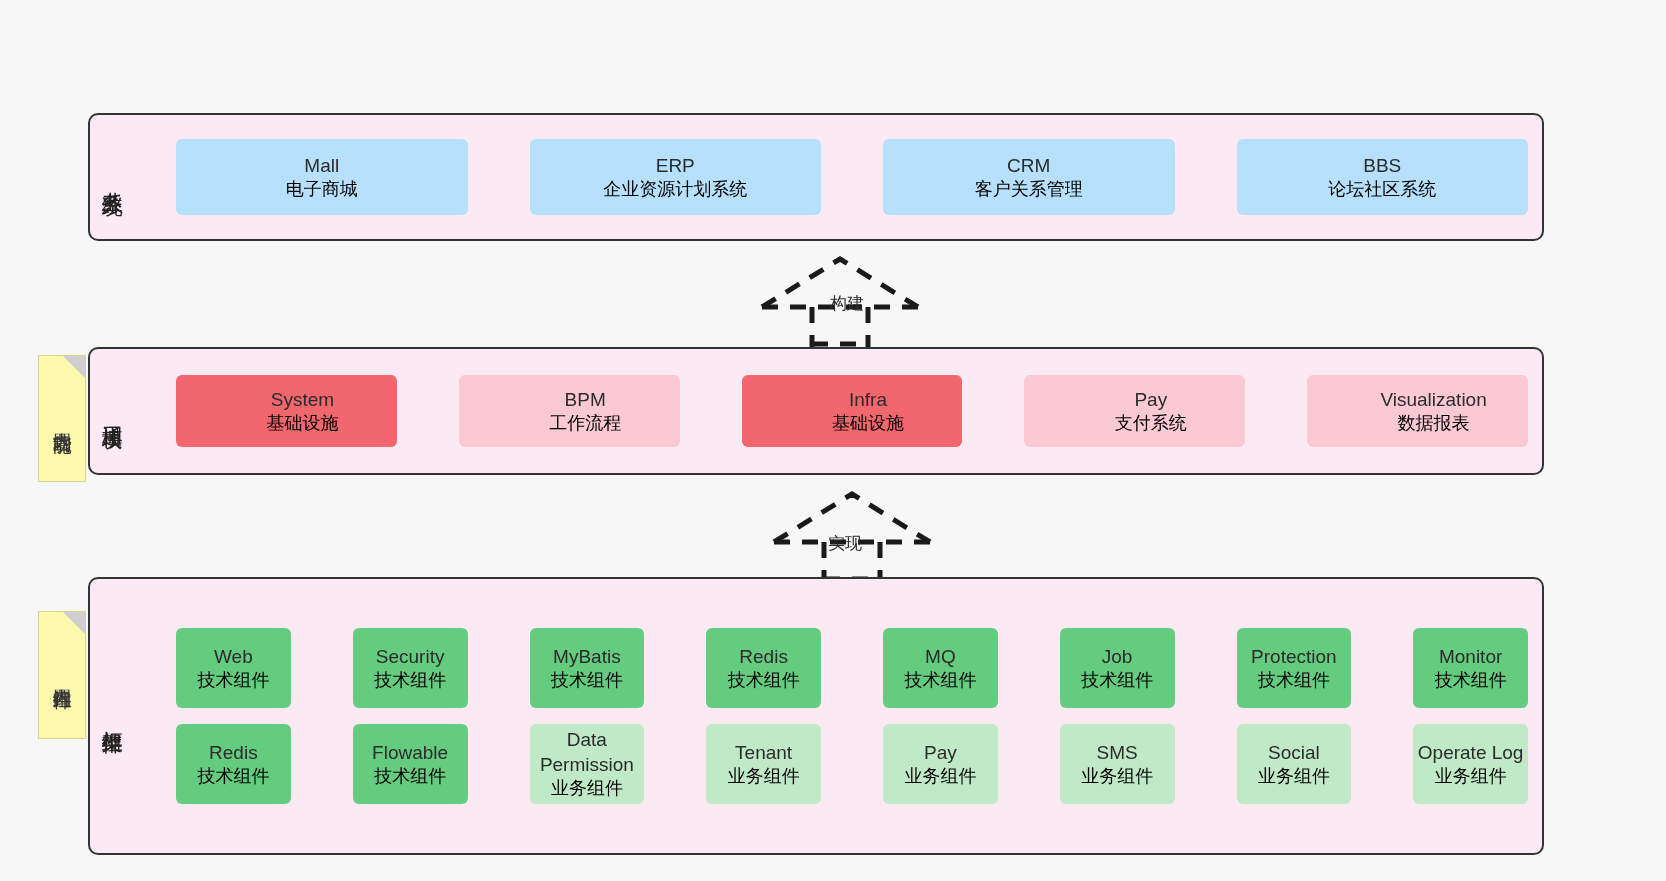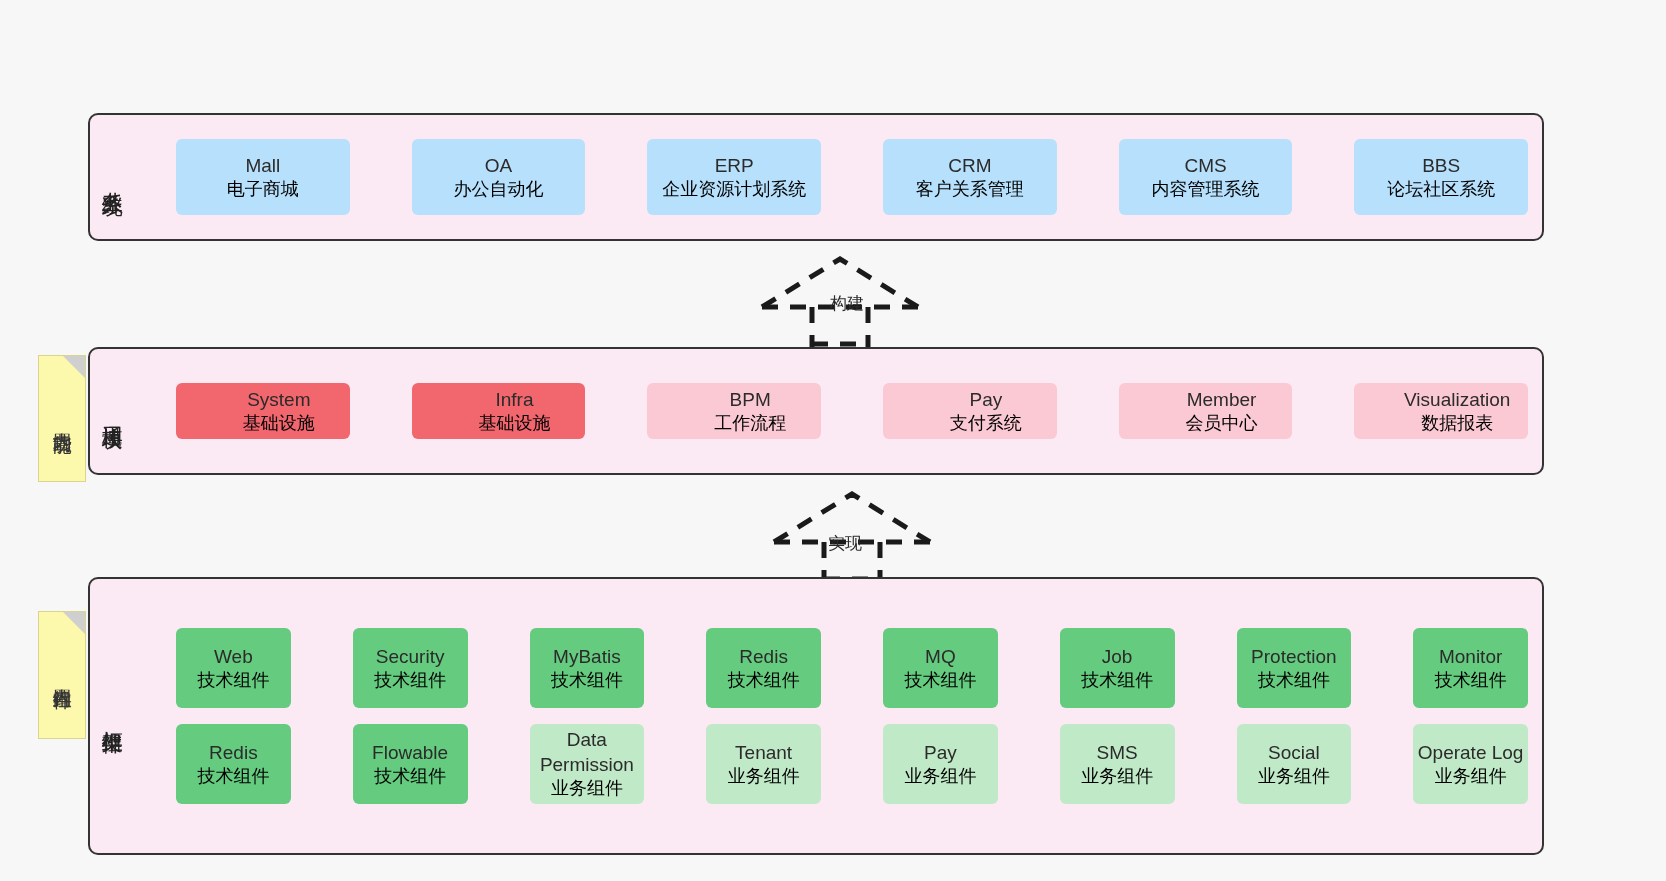--- a/index.html
+++ b/index.html
@@ -111,21 +111,21 @@
   }
   #layer-business .card { height: 76px; }
 
   
   #layer-modules {
     left: 88px;
     top: 347px;
     width: 1456px;
     height: 128px;
   }
-  #layer-modules .card { height: 56px; padding-left: 36px; }
+  #layer-modules .card { height: 72px; padding-left: 36px; }
 
   
   #layer-framework {
     left: 88px;
     top: 577px;
     width: 1456px;
     height: 278px;
   }
   #layer-framework .card { height: 80px; }
   #layer-framework .layer-body { gap: 16px; padding-top: 8px; padding-bottom: 8px; }
@@ -195,34 +195,26 @@
 
   <div class="layer" id="layer-business">
     <div class="layer-title">业务系统</div>
     <div class="layer-body">
       <div class="row">
         <div class="card c-blue">
           <div class="t1">Mall</div>
           <div class="t2">电子商城</div>
         </div>
         <div class="card c-blue">
-          <div class="t1">OA</div>
-          <div class="t2">办公自动化</div>
-        </div>
-        <div class="card c-blue">
           <div class="t1">ERP</div>
           <div class="t2">企业资源计划系统</div>
         </div>
         <div class="card c-blue">
           <div class="t1">CRM</div>
           <div class="t2">客户关系管理</div>
-        </div>
-        <div class="card c-blue">
-          <div class="t1">CMS</div>
-          <div class="t2">内容管理系统</div>
         </div>
         <div class="card c-blue">
           <div class="t1">BBS</div>
           <div class="t2">论坛社区系统</div>
         </div>
       </div>
     </div>
   </div>
 
   <svg class="arrow" id="arrow-build" viewBox="0 0 180 95">
@@ -240,35 +232,31 @@
   </div>
 
   <div class="layer" id="layer-modules">
     <div class="layer-title">通用模块</div>
     <div class="layer-body">
       <div class="row">
         <div class="card c-red">
           <div class="t1">System</div>
           <div class="t2">基础设施</div>
         </div>
+        <div class="card c-pink">
+          <div class="t1">BPM</div>
+          <div class="t2">工作流程</div>
+        </div>
         <div class="card c-red">
           <div class="t1">Infra</div>
           <div class="t2">基础设施</div>
         </div>
         <div class="card c-pink">
-          <div class="t1">BPM</div>
-          <div class="t2">工作流程</div>
-        </div>
-        <div class="card c-pink">
           <div class="t1">Pay</div>
           <div class="t2">支付系统</div>
-        </div>
-        <div class="card c-pink">
-          <div class="t1">Member</div>
-          <div class="t2">会员中心</div>
         </div>
         <div class="card c-pink">
           <div class="t1">Visualization</div>
           <div class="t2">数据报表</div>
         </div>
       </div>
     </div>
   </div>
 
   <svg class="arrow" id="arrow-implement" viewBox="0 0 180 95">

